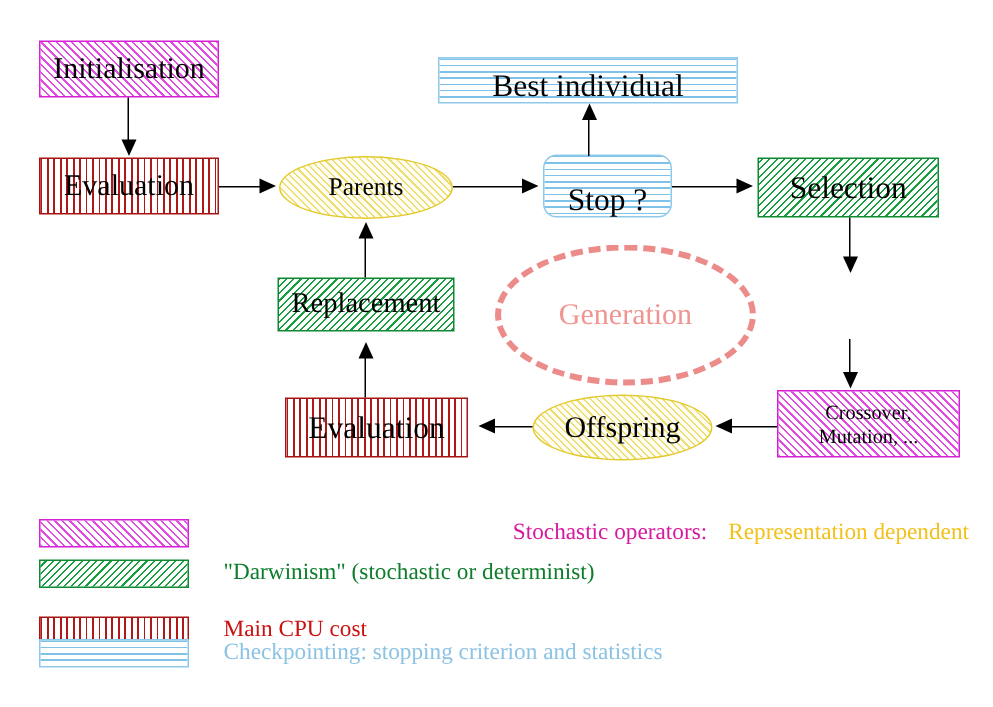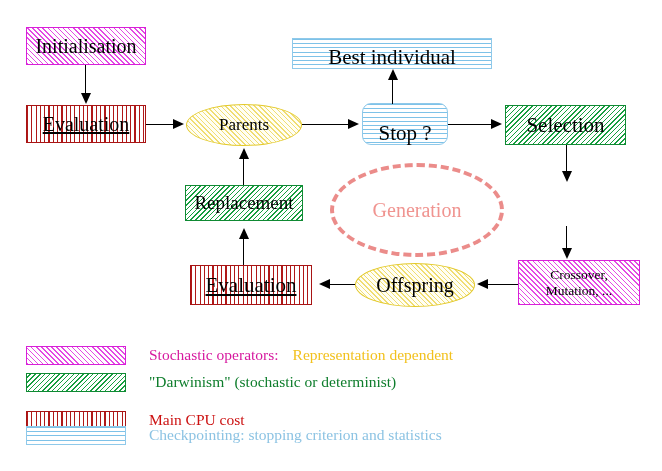--- a/index.html
+++ b/index.html
@@ -35,21 +35,21 @@
     align-items:flex-end;
   }
   .hatch-yellow{
     background-color:#fffdf0;
     background-image:repeating-linear-gradient(45deg,
        #f0dd72 0px,#f0dd72 1.0px,#fffef4 1.0px,#fffef4 3.4px);
   }
 
   .bd-magenta{border:1.6px solid #d81fd8;}
   .bd-green{border:1.6px solid #0f8a33;}
-  .bd-red{border:1.6px solid #a81414;text-decoration:underline;}
+  .bd-red{border:1.6px solid #a81414;}
   .bd-blue{border:1.4px solid #8fc9ea;}
   .bd-yellow{border:1.6px solid #e3c92a;}
 
   .ellipse{border-radius:50%;}
   .rounded{border-radius:9px;}
 
   .node-label{display:block;}
   .two-line{line-height:1.12;text-align:right;}
 
   
@@ -162,21 +162,21 @@
   <div class="line-v" style="left:243px;top:237px;height:28px;"></div>
   <div class="arrow arrow-u" style="left:238.5px;top:228px;"></div>
 
   <div class="line-v" style="left:243px;top:158px;height:27px;"></div>
   <div class="arrow arrow-u" style="left:238.5px;top:148px;"></div>
 
 </div>
 
 <div id="legend">
 
-  <div class="legend-row" style="top:6px;">
+  <div class="legend-row" style="top:6px;justify-content:space-between;">
     <div class="legend-swatch hatch-magenta bd-magenta"></div>
     <div class="legend-text">
       <span class="lt-magenta">Stochastic operators:</span><span class="lg-gap"></span><span class="lt-yellow">Representation dependent</span>
     </div>
   </div>
 
   <div class="legend-row" style="top:33px;">
     <div class="legend-swatch hatch-green bd-green"></div>
     <div class="legend-text lt-green">"Darwinism" (stochastic or determinist)</div>
   </div>

